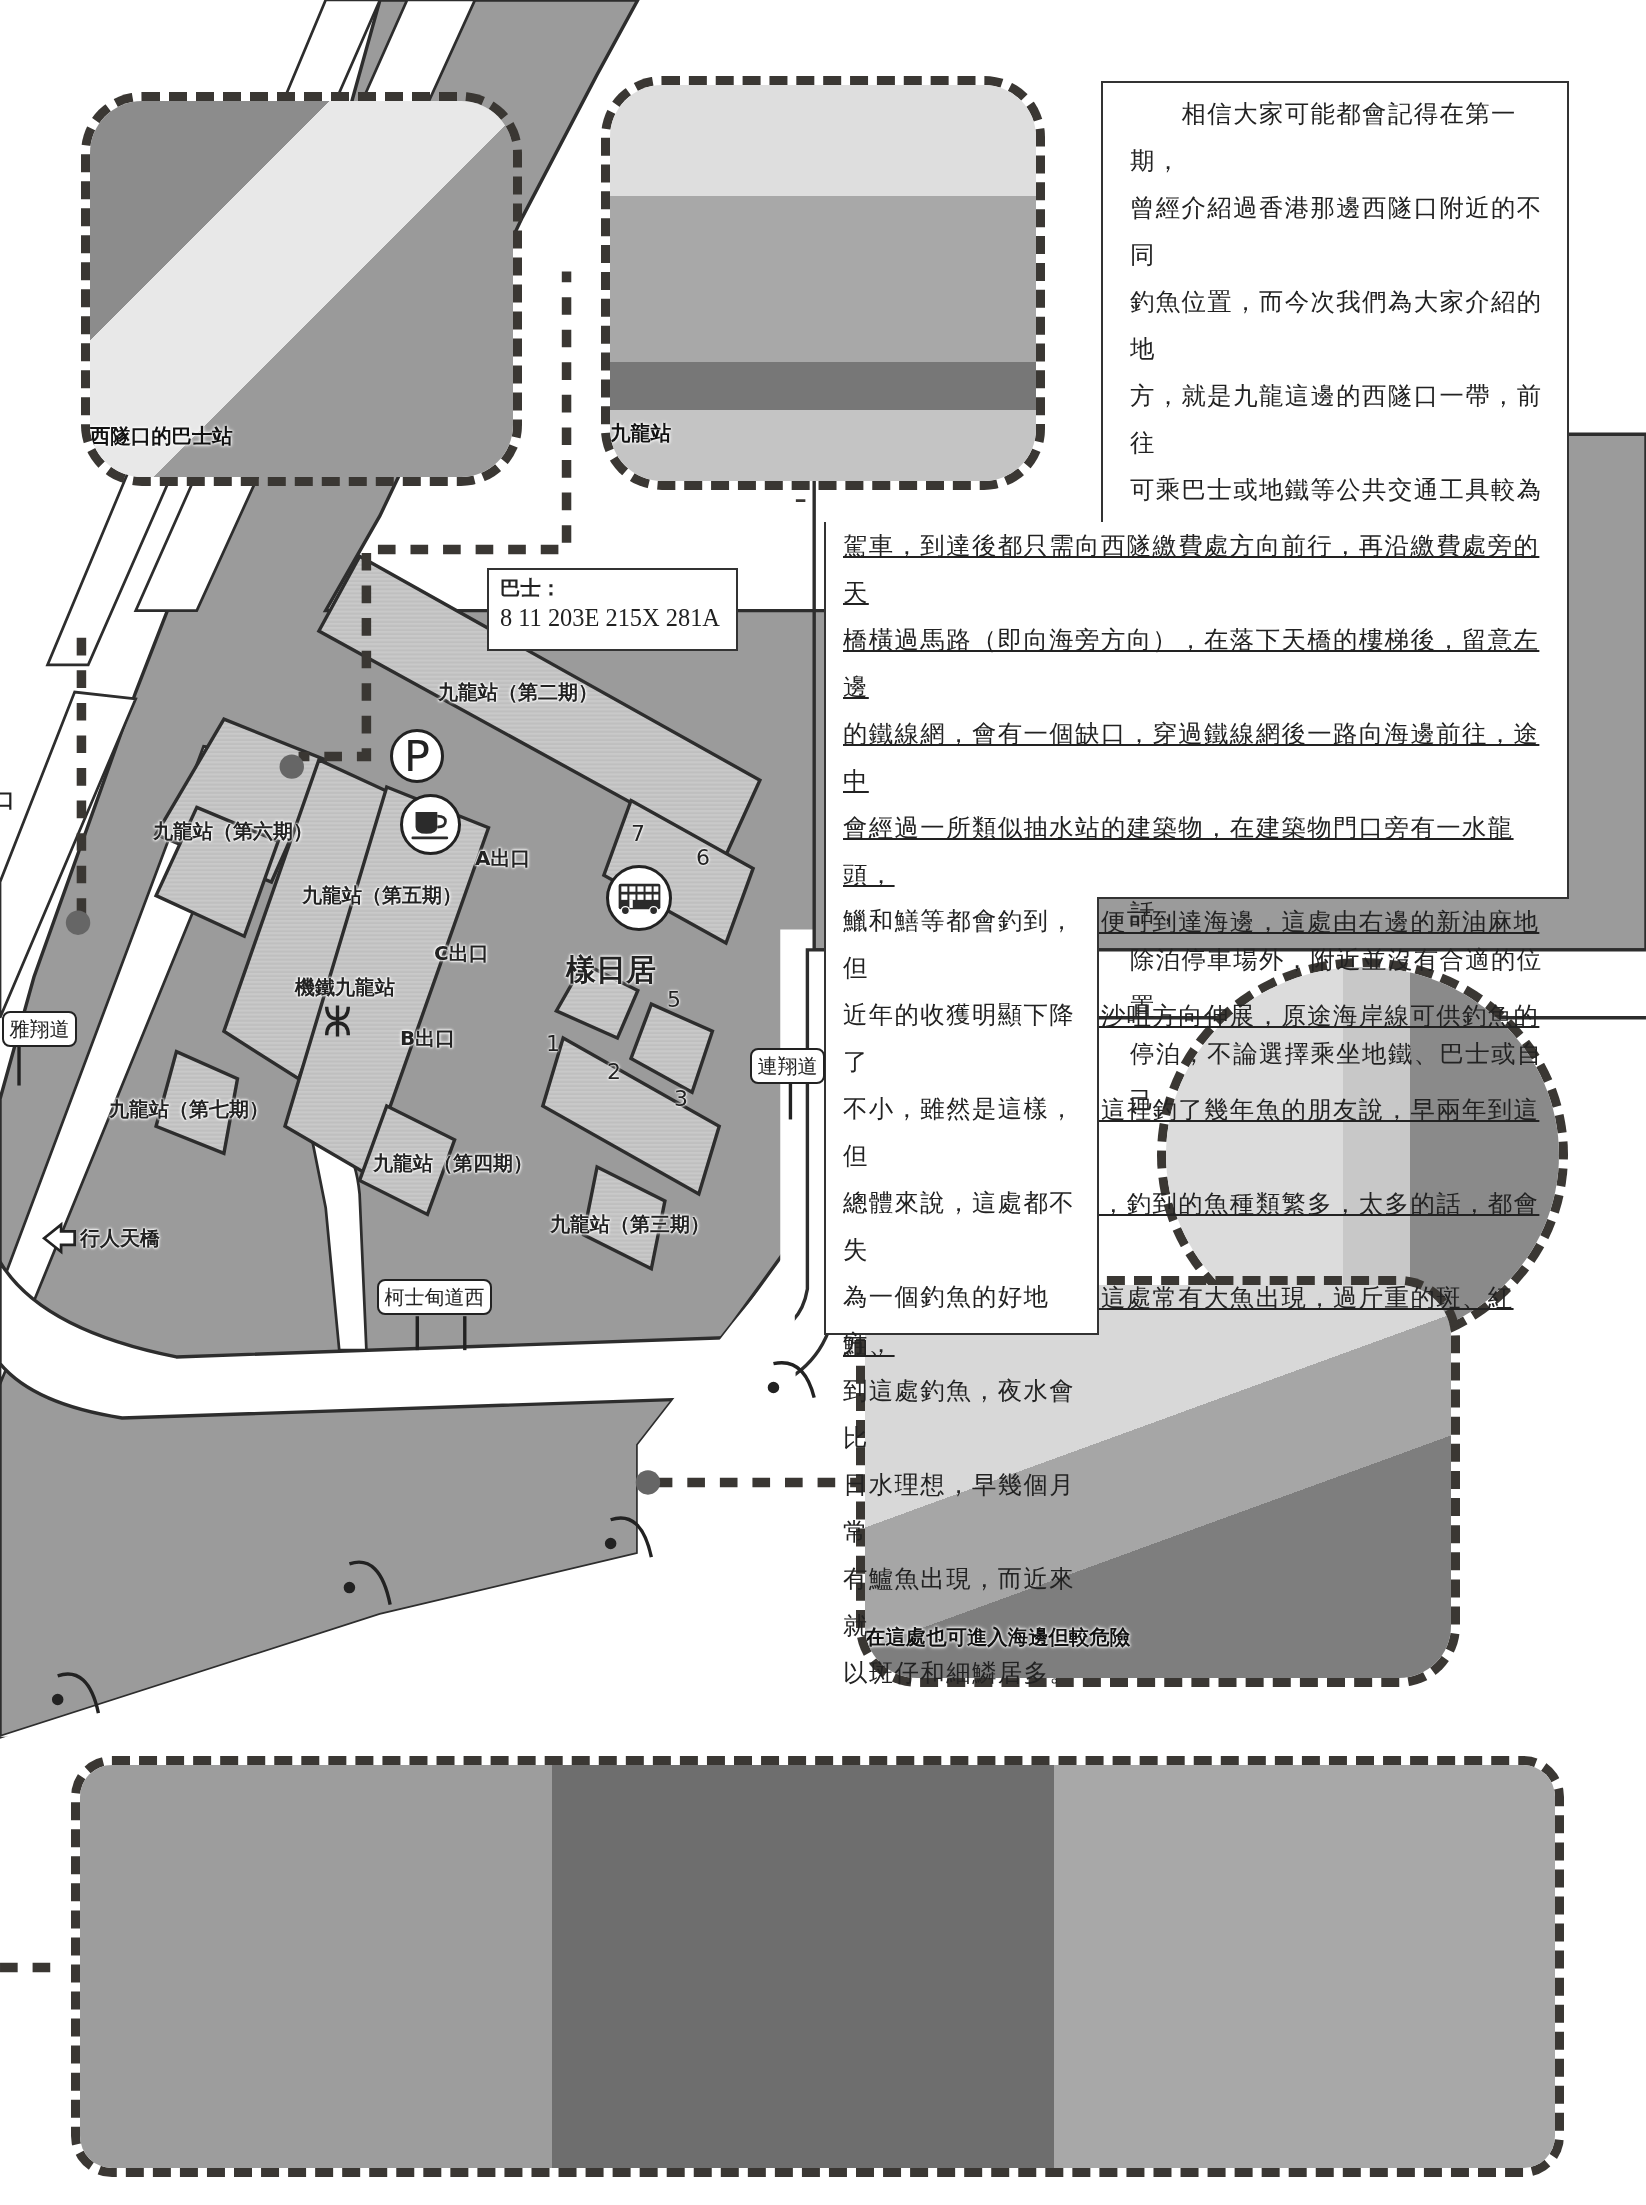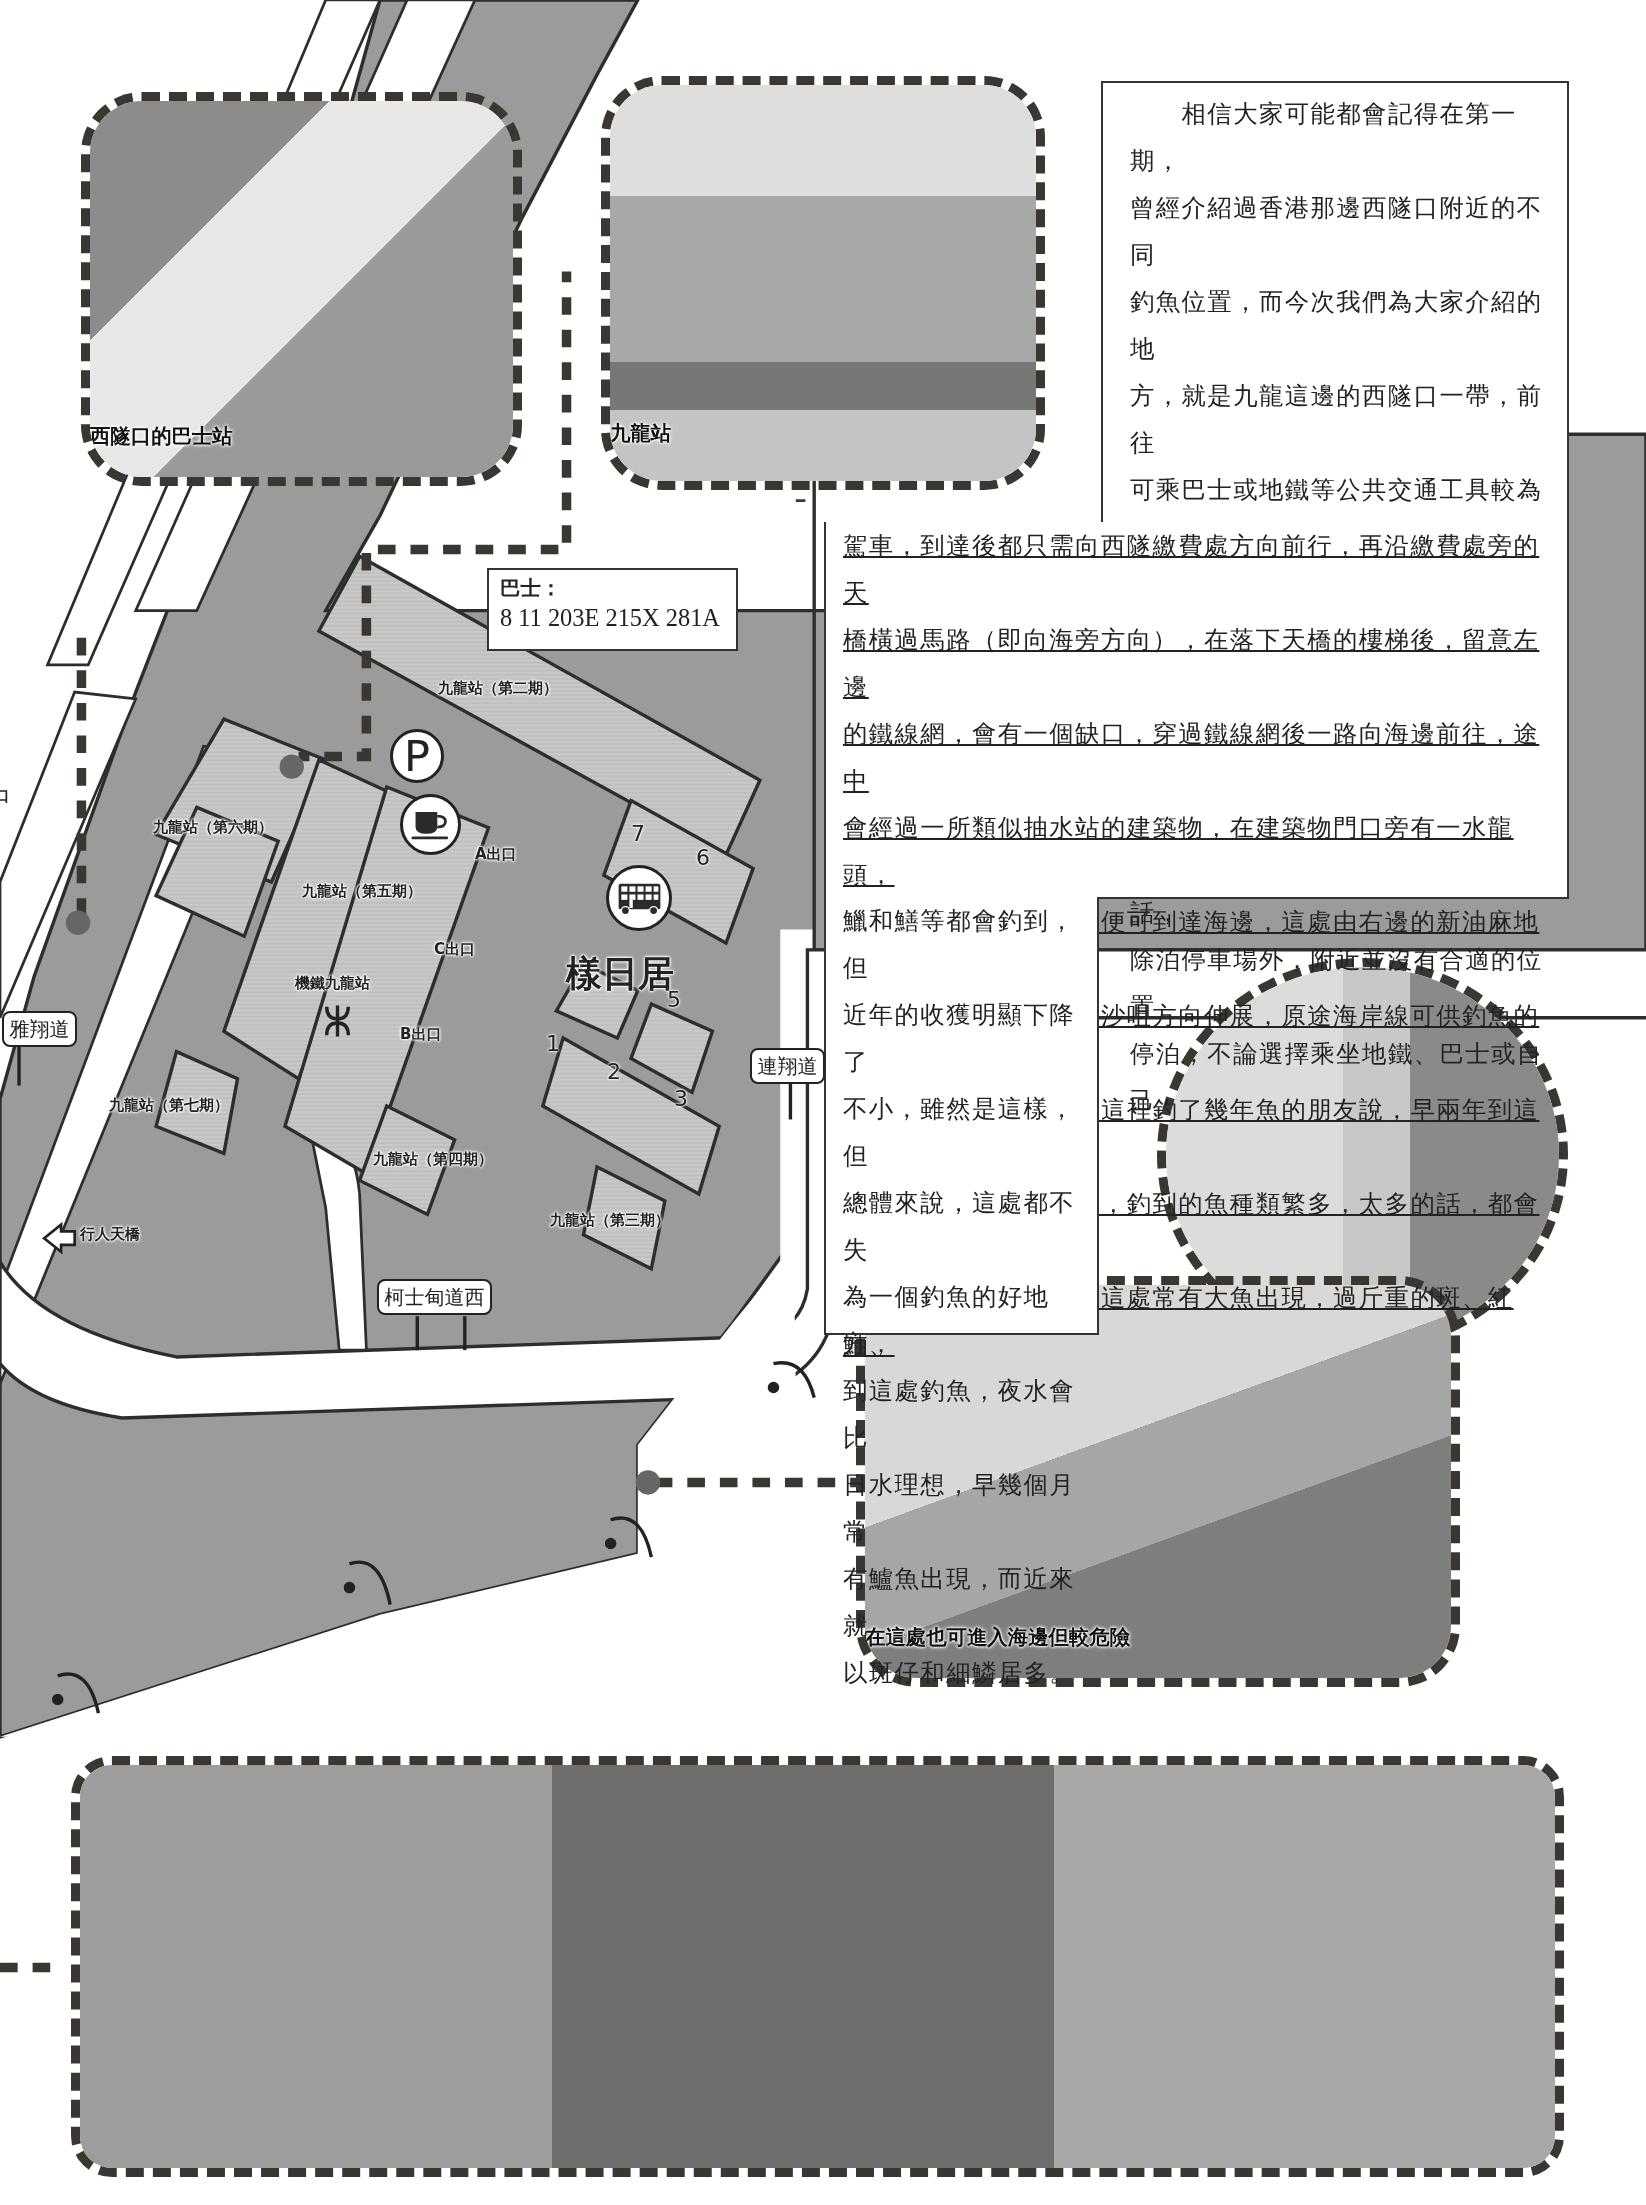--- a/index.html
+++ b/index.html
@@ -3,21 +3,21 @@
 <meta charset="utf-8">
 <style>
   html,body{margin:0;padding:0;}
   body{width:1646px;height:2205px;position:relative;background:#ffffff;overflow:hidden;font-family:"DejaVu Sans","Liberation Sans",sans-serif;color:#222;}
   #map{position:absolute;left:0;top:0;width:1646px;height:2205px;}
   .photo{position:absolute;border:9.5px dashed #3a3733;border-radius:61px;overflow:hidden;box-sizing:border-box;}
   .photo .img{position:absolute;inset:0;background:repeating-linear-gradient(0deg,#bdbdbd 0 2px,#c9c9c9 2px 4.1px);}
   .photo .cap{position:absolute;left:0;right:0;text-align:left;font-size:20.4px;font-weight:bold;color:#111;text-shadow:0 0 2.7px #fff,0 0 2.7px #fff,0 0 4.1px #fff;}
   .article{position:absolute;background:#fff;border:2.7px solid #333;box-sizing:border-box;font-size:24.4px;line-height:47px;color:#222;letter-spacing:1.4px;}
   .article p{margin:0;}
-  .label{position:absolute;font-size:15px;font-weight:bold;color:#222;text-shadow:0 0 2px #fff,0 0 2px #fff,0 0 3.4px #fff,0 0 3.4px #fff;white-space:nowrap;}
+  .label{position:absolute;font-size:20px;font-weight:bold;color:#222;text-shadow:0 0 2px #fff,0 0 2px #fff,0 0 3.4px #fff,0 0 3.4px #fff;white-space:nowrap;}
   .roadsign{position:absolute;background:#fff;border:2.7px solid #222;border-radius:8.1px;font-size:20px;padding:2.7px 5.4px;white-space:nowrap;}
   .busbox{position:absolute;left:487px;top:568px;width:251px;height:83px;background:#fff;border:2.7px solid #333;box-sizing:border-box;padding:5.4px 11px;font-family:"Liberation Serif","DejaVu Serif",serif;}
   .busbox .t{font-family:"DejaVu Sans",sans-serif;font-weight:bold;font-size:20.4px;line-height:27px;}
   .busbox .r{font-size:24.4px;line-height:31px;}
   .icon{position:absolute;border-radius:50%;background:#fff;border:3.4px solid #222;box-sizing:border-box;display:flex;align-items:center;justify-content:center;}
   .num{position:absolute;font-size:22px;color:#222;text-shadow:0 0 2px #fff,0 0 2px #fff,0 0 3.4px #fff;}
 </style>
 </head>
 <body>
 
@@ -160,21 +160,21 @@
   <div class="r">8 11 203E 215X 281A</div>
 </div>
 
 <div class="label" style="left:438px;top:679px;">九龍站（第二期）</div>
 <div class="label" style="left:153px;top:818px;">九龍站（第六期）</div>
 <div class="label" style="left:302px;top:882px;">九龍站（第五期）</div>
 <div class="label" style="left:295px;top:974px;">機鐵九龍站</div>
 <div class="label" style="left:475px;top:845px;">A出口</div>
 <div class="label" style="left:434px;top:940px;">C出口</div>
 <div class="label" style="left:400px;top:1025px;">B出口</div>
-<div class="label" style="left:553px;top:950px;font-size:36px;padding-left:13px;">樣日居</div>
+<div class="label" style="left:553px;top:950px;font-size:30px;padding-left:13px;">樣日居</div>
 <div class="label" style="left:109px;top:1096px;">九龍站（第七期）</div>
 <div class="label" style="left:373px;top:1150px;">九龍站（第四期）</div>
 <div class="label" style="left:550px;top:1211px;">九龍站（第三期）</div>
 
 <div class="label" style="left:80px;top:1225px;">行人天橋</div>
 <div class="label" style="left:-5.4px;top:787px;">口</div>
 
 <div class="num" style="left:546px;top:1031px;">1</div>
 <div class="num" style="left:607px;top:1059px;">2</div>
 <div class="num" style="left:674px;top:1086px;">3</div>

